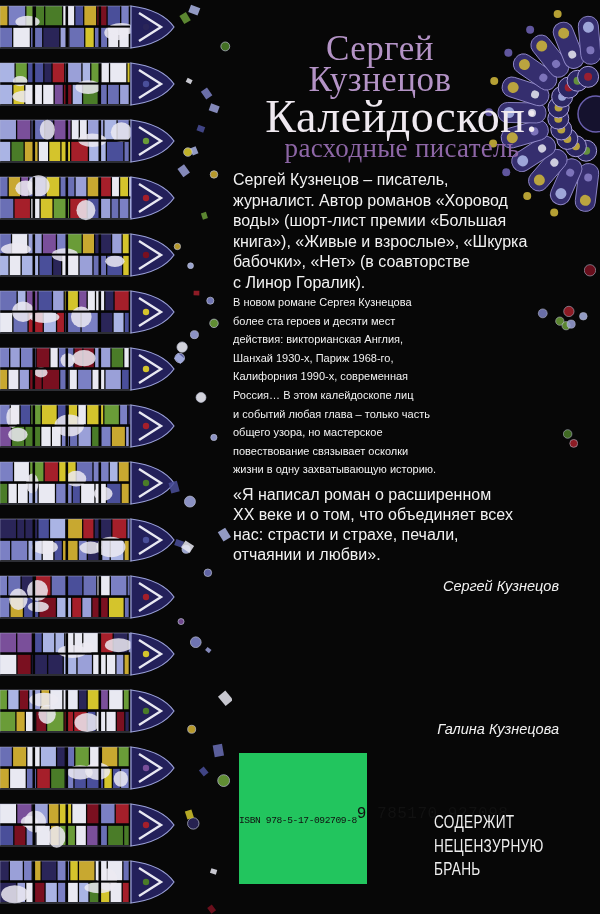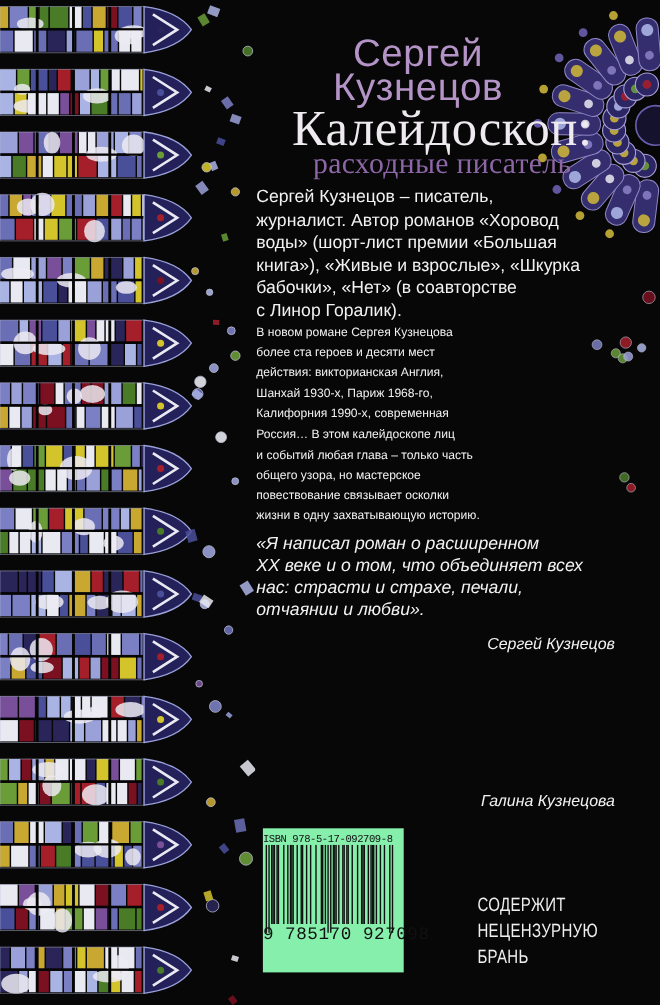--- a/index.html
+++ b/index.html
@@ -1,42 +1,42 @@
 <!DOCTYPE html>
 <html style="--background: #070707; --author: #b493c6; --title: #efe9f0; --subtitle: #8d66a6; --body: #f2f2f2; --glass_dark: #23205a;"><head>
 <meta charset="utf-8">
 <style>
   html,body{margin:0;padding:0;background:#000;}
   .page{position:relative;width:600px;height:914px;background:var(--background,#070707);overflow:hidden;
         font-family:"Liberation Sans",sans-serif;}
   .abs{position:absolute;}
   svg{display:block;}
   .author{top:33px;left:230px;width:300px;text-align:center;
-          font-family:Liberation Sans, sans-serif;font-size:35px;line-height:31px;
+          font-family:Liberation Serif, serif;font-size:35px;line-height:31px;
           color:var(--author,#b493c6);letter-spacing:0.5px;white-space:pre-line;}
   .title{top:94px;left:226px;width:352px;text-align:center;
          font-family:"Liberation Serif",serif;font-size:46px;line-height:46px;
          color:var(--title,#efe9f0);letter-spacing:0.5px;}
   .subtitle{top:134px;left:226px;width:352px;text-align:center;
             font-family:"Liberation Serif",serif;font-size:27px;line-height:28px;
             color:var(--subtitle,#8d66a6);letter-spacing:0.3px;}
   .bio{top:170px;left:233px;width:360px;font-size:16px;line-height:20.6px;
        color:var(--body,#f2f2f2);white-space:pre-line;}
   .annotation{top:293px;left:233px;width:360px;font-size:11px;line-height:18.6px;
        color:var(--body,#f2f2f2);white-space:pre-line;}
-  .quote{left:233px;width:345px;font-size:16px;line-height:20px;font-style:italic;
+  .quote{left:233px;width:345px;font-size:16px;line-height:20px;
        color:var(--body,#f2f2f2);white-space:pre-line;}
   .q1{top:485px;}
   .q2{top:604px;}
   .attr{left:233px;width:326px;text-align:right;font-size:14.5px;font-style:italic;
        color:var(--body,#f2f2f2);}
   .a1{top:578px;}
   .a2{top:721px;}
-  .barcode-box{top:753px;left:239px;width:128px;height:131px;background:#86efac;
-       display:flex;flex-direction:column;}
+  .barcode-box{top:753px;left:239px;width:128px;height:131px;background:#22c55e;
+       display:flex;flex-direction:row;align-items:center;}
   .isbn{margin-top:4px;font-family:"Liberation Mono",monospace;font-size:9.6px;
        letter-spacing:-0.4px;color:#111;white-space:nowrap;}
   .barcode-num{font-family:"Liberation Mono",monospace;font-size:16px;color:#111;
        letter-spacing:0.5px;margin-top:-9px;white-space:nowrap;}
   .warning{top:811px;left:434px;width:200px;font-size:17.5px;line-height:23.5px;
        color:#efefef;letter-spacing:0.4px;transform:scaleX(0.78);transform-origin:left top;
        white-space:pre-line;}
   .strip{top:0;left:0;}
   .rose{top:0;right:0;}
 </style>

